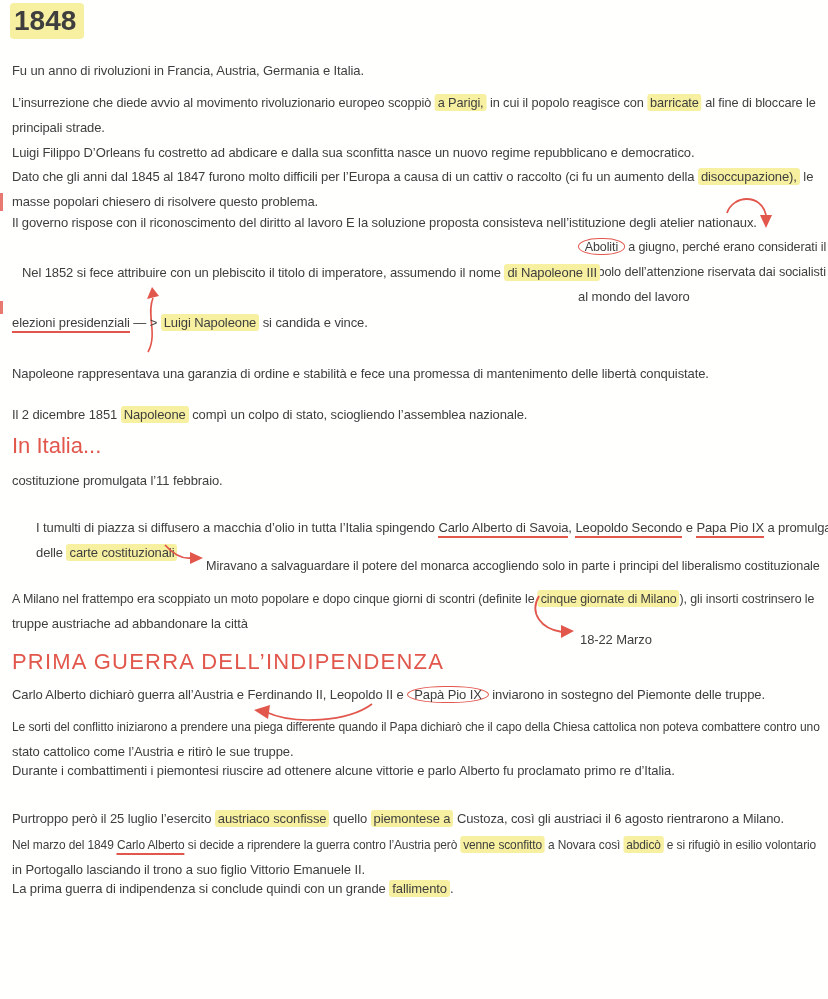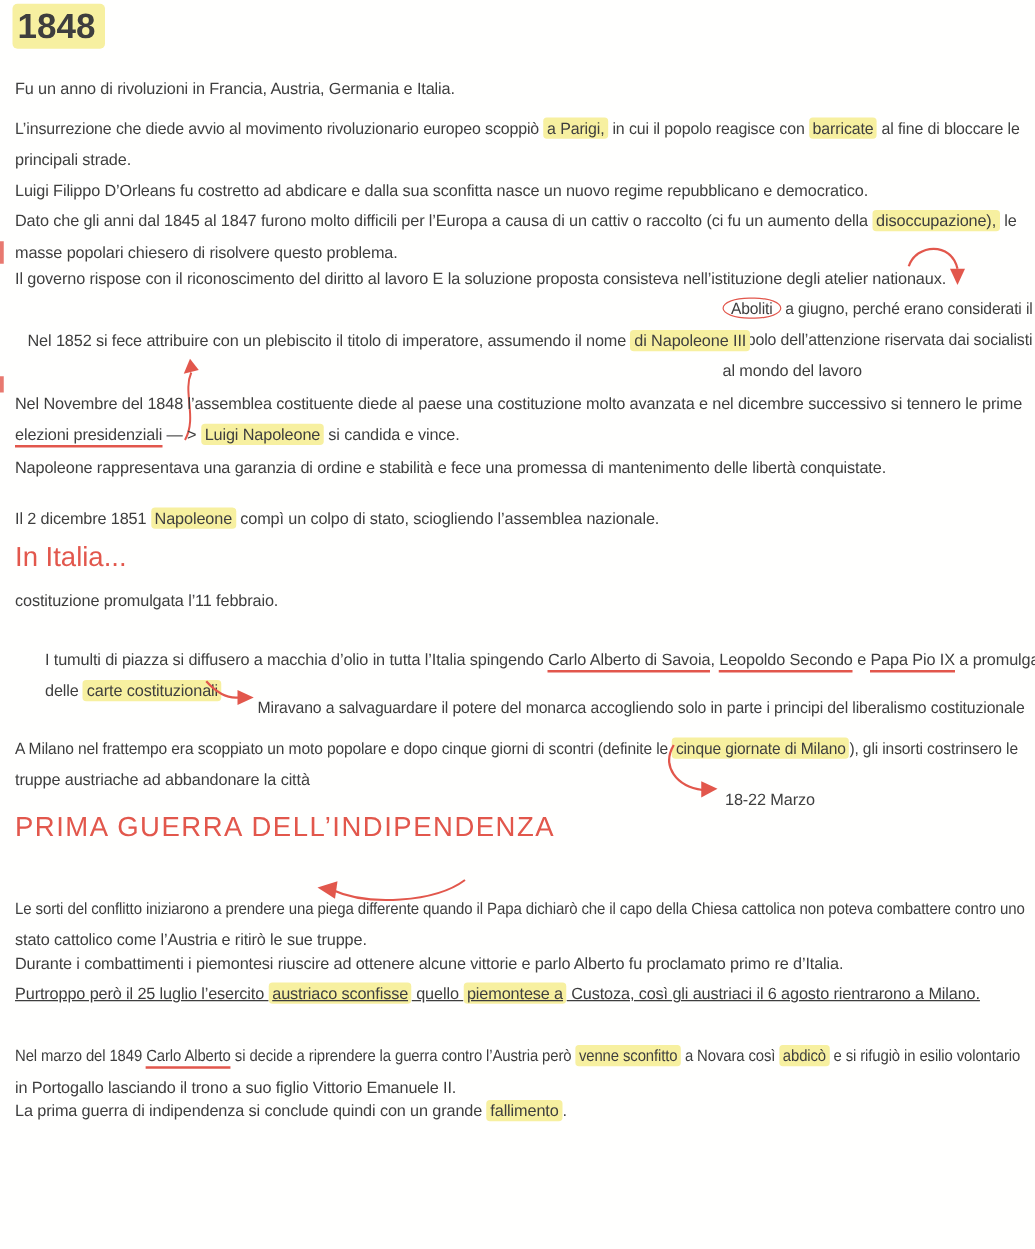--- a/index.html
+++ b/index.html
@@ -73,21 +73,20 @@
     </div>
 
   <div class="annot" style="left:138px;top:286px;">
     <svg width="34" height="70" viewBox="0 0 34 70">
       <path d="M10,66 C20,48 8,28 15,12" fill="none" stroke="#e2574c" stroke-width="1.6"></path>
       <polygon points="9,13 21,10 14,1" fill="#e2574c"></polygon>
     </svg>
   </div>
 
   <div class="block" style="left:12px;top:310px;width:806px;">
-      <div class="line"><span>Nel Novembre del 1848 l’assemblea costituente diede al paese una costituzione molto avanzata e nel dicembre successivo si tennero le prime</span></div>
       <div class="line"><span class="redu">elezioni presidenziali</span><span> — &gt; </span><span class="hl">Luigi Napoleone</span><span>  si candida e vince.</span></div>
     </div>
 
   <div class="block" style="left:12px;top:361px;width:804px;">
       <div class="line"><span>Napoleone rappresentava una garanzia di ordine e stabilità e fece una promessa di mantenimento delle libertà conquistate.</span></div>
     </div>
 
   <div class="block" style="left:12px;top:402px;width:804px;">
       <div class="line"><span>Il 2 dicembre 1851  </span><span class="hl">Napoleone</span><span> compì un colpo di stato, sciogliendo l’assemblea nazionale.</span></div>
     </div>
@@ -125,38 +124,41 @@
       <polygon points="34,32 34,45 47,38" fill="#e2574c"></polygon>
     </svg>
   </div>
 
   <div class="block" style="left:580px;top:627px;">
     <div class="line">18-22 Marzo</div>
   </div>
 
   <div class="heading h-prima" style="left:12px;top:649px;">PRIMA GUERRA DELL’INDIPENDENZA</div>
 
+  <div class="block" style="left:12px;top:682px;width:806px;">
+      <div class="line"><span>Carlo Alberto dichiarò guerra all’Austria e Ferdinando II, Leopoldo II e </span><span class="circ">Papà Pio IX</span><span> inviarono in sostegno del Piemonte delle truppe.</span></div>
+    </div>
 
   <div class="annot" style="left:248px;top:698px;">
     <svg width="130" height="30" viewBox="0 0 130 30">
       <path d="M124,6 C100,24 46,27 18,14" fill="none" stroke="#e2574c" stroke-width="1.6"></path>
       <polygon points="22,7 20,21 6,12" fill="#e2574c"></polygon>
     </svg>
   </div>
 
   <div class="block" style="left:12px;top:714px;width:808px;">
       <div class="line" style="transform: scaleX(0.924485);"><span>Le sorti del conflitto iniziarono a prendere una piega differente quando il Papa dichiarò che il capo della Chiesa cattolica non poteva combattere contro uno</span></div>
       <div class="line"><span>stato cattolico come l’Austria e ritirò le sue truppe.</span></div>
     </div>
 
   <div class="block" style="left:12px;top:758px;width:804px;">
       <div class="line"><span>Durante i combattimenti i piemontesi riuscire ad ottenere alcune vittorie e parlo Alberto fu proclamato primo re d’Italia.</span></div>
     </div>
 
-  <div class="block" style="left:12px;top:782px;width:804px;text-decoration:underline;">
+  <div class="block" style="left:12px;top:806px;width:804px;">
       <div class="line"><span>Purtroppo però il 25 luglio l’esercito </span><span class="hl">austriaco sconfisse</span><span> quello </span><span class="hl">piemontese a</span><span> Custoza, così gli austriaci il 6 agosto rientrarono a Milano.</span></div>
     </div>
 
   <div class="block" style="left:12px;top:832px;width:804px;">
       <div class="line" style="transform: scaleX(0.916762);"><span>Nel marzo del 1849 </span><span class="redu">Carlo Alberto</span><span> si decide a riprendere la guerra contro l’Austria però </span><span class="hl">venne sconfitto</span><span> a Novara così </span><span class="hl">abdicò</span><span> e si rifugiò in esilio volontario</span></div>
       <div class="line"><span>in Portogallo lasciando il trono a suo figlio Vittorio Emanuele II.</span></div>
     </div>
 
   <div class="block" style="left:12px;top:876px;width:804px;">
       <div class="line"><span>La prima guerra di indipendenza si conclude quindi con un grande </span><span class="hl">fallimento</span><span>.</span></div>

